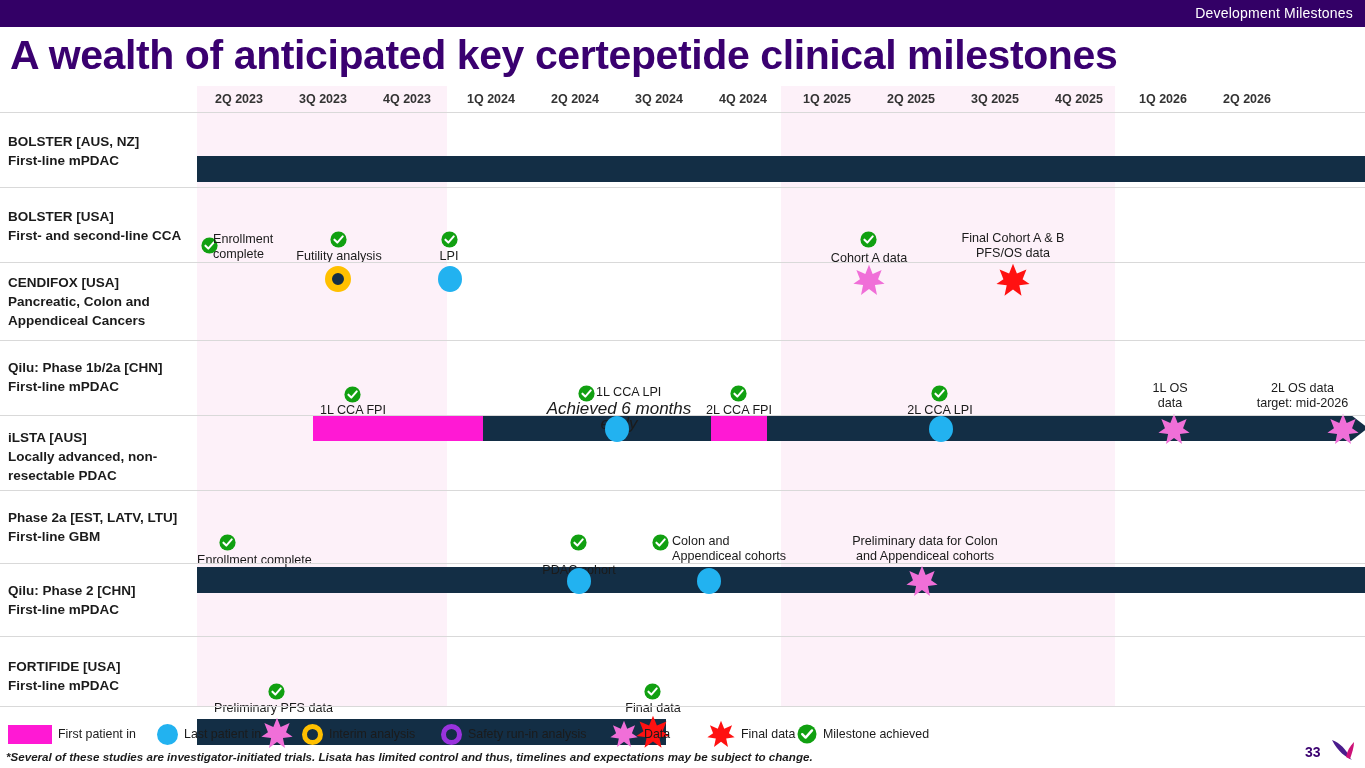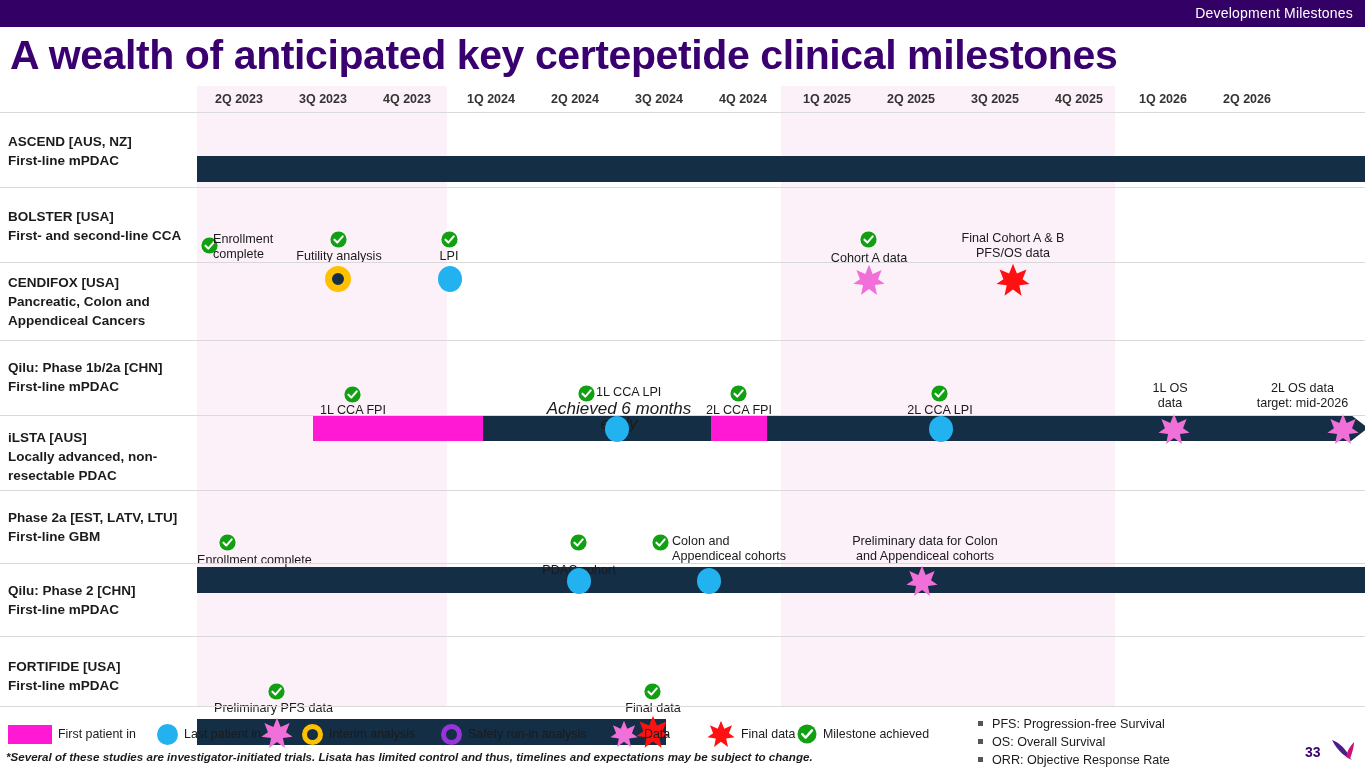--- a/index.html
+++ b/index.html
@@ -144,21 +144,21 @@
       </symbol>
       <symbol id="ic-star7" viewBox="0 0 40 40">
         <path d="M20 1 L24.6 12.4 L35.8 7.6 L31.3 19 L39.5 24.8 L27.4 26.3 L30 38.6 L20 31.2 L10 38.6 L12.6 26.3 L0.5 24.8 L8.7 19 L4.2 7.6 L15.4 12.4 Z"></path>
       </symbol>
     </defs>
   </svg>
 
   <div class="row-sep" style="top:112px;"></div>
   <div class="row" style="top:112px;height:75px;">
     <div class="row-label" style="top:20px;">
-      <span>ASCEND [AUS, NZ]</span><br>
+      <span>BOLSTER [AUS, NZ]</span><br>
       <span>First-line mPDAC</span>
     </div>
 
     <div class="bar" style="left:197px;top:44px;width:1168px;"></div>
 
     <div class="chk" style="left:201px;top:125px;">
       <svg width="17" height="17">
           <use href="#ic-check"></use>
         </svg>
     </div>
@@ -396,25 +396,20 @@
     <div class="leg-item" style="left:789px;">
       <svg width="20" height="20">
           <use href="#ic-check"></use>
         </svg>
       <span class="leg-text">Milestone achieved</span>
     </div>
   </div>
 
   <div class="footnote">*Several of these studies are investigator-initiated trials. Lisata has limited control and thus, timelines and expectations may be subject to change.</div>
 
-  <div class="abbrs">
-    <div class="abbr-line"><span class="abbr-bullet"></span><span>PFS: Progression-free Survival</span></div>
-    <div class="abbr-line"><span class="abbr-bullet"></span><span>OS: Overall Survival</span></div>
-    <div class="abbr-line"><span class="abbr-bullet"></span><span>ORR: Objective Response Rate</span></div>
-  </div>
 
   <div class="pagenum">33</div>
   <svg class="logo" width="26" height="24" viewBox="0 0 26 24">
     <path d="M2 2 C10 5, 16 11, 20 20 L22 22 C16 19, 8 14, 2 2 Z" fill="#4A1C8C"></path>
     <path d="M24 4 C20 8, 17 13, 16 19 L20 21 C22 15, 24 9, 24 4 Z" fill="#CC1177"></path>
   </svg>
 
 </div>
 
 </body></html>

